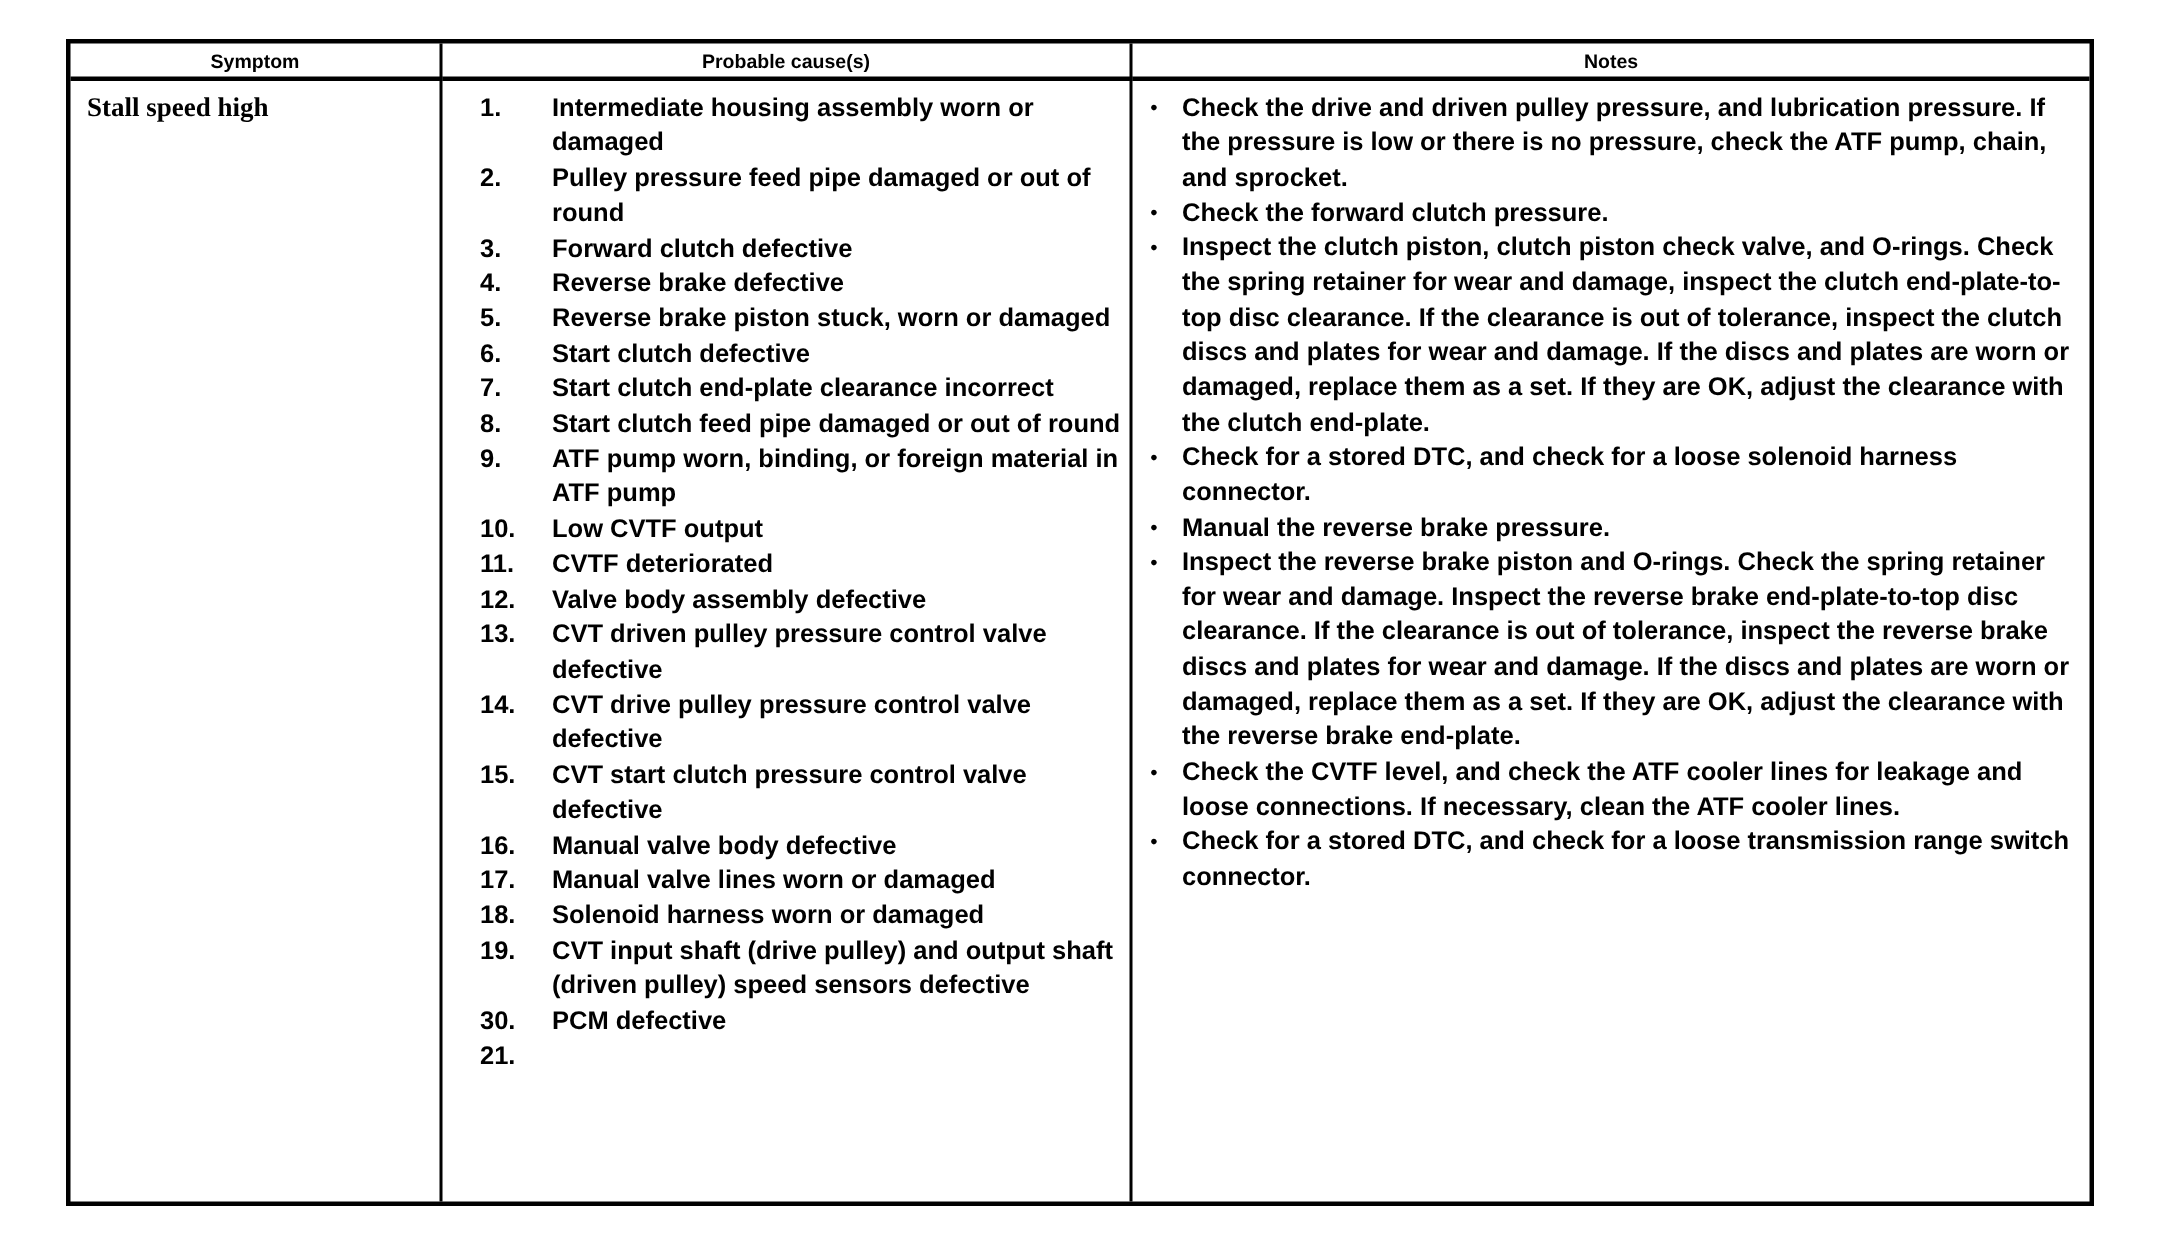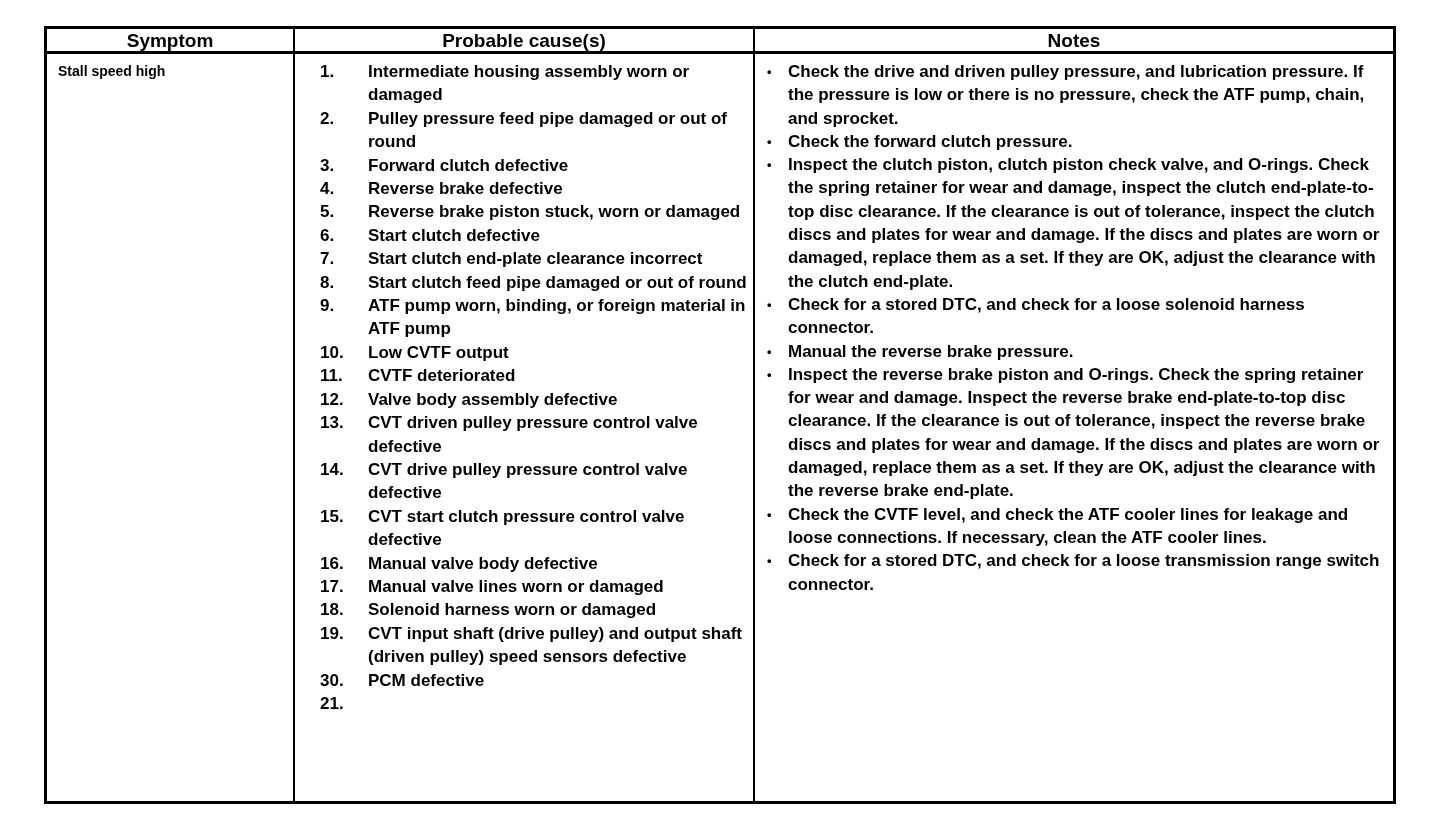--- a/index.html
+++ b/index.html
@@ -24,39 +24,40 @@
     border: 3px solid #000;
     box-sizing: border-box;
     display: grid;
     grid-template-columns: 248px 460px 1fr;
     grid-template-rows: 25px 1fr;
     background: #fff;
   }
   .hcell {
     border-bottom: 3px solid #000;
     font-weight: bold;
-    font-size: 19px;
+    font-size: 13px;
     line-height: 23px;
     text-align: center;
     box-sizing: border-box;
     overflow: hidden;
     white-space: nowrap;
   }
   .cell {
     box-sizing: border-box;
     overflow: hidden;
   }
   .col-divider {
     border-right: 2px solid #000;
   }
   .symptom-cell {
     padding: 6px 8px 0 11px;
-    font-size: 14px;
+    font-size: 18px;
     font-weight: bold;
     line-height: 23px;
+    font-family: Liberation Serif, serif;
   }
   .causes-cell {
     padding: 6px 0 0 25px;
   }
   .cause-item {
     display: flex;
     font-size: 17px;
     font-weight: bold;
     line-height: 23.4px;
   }

